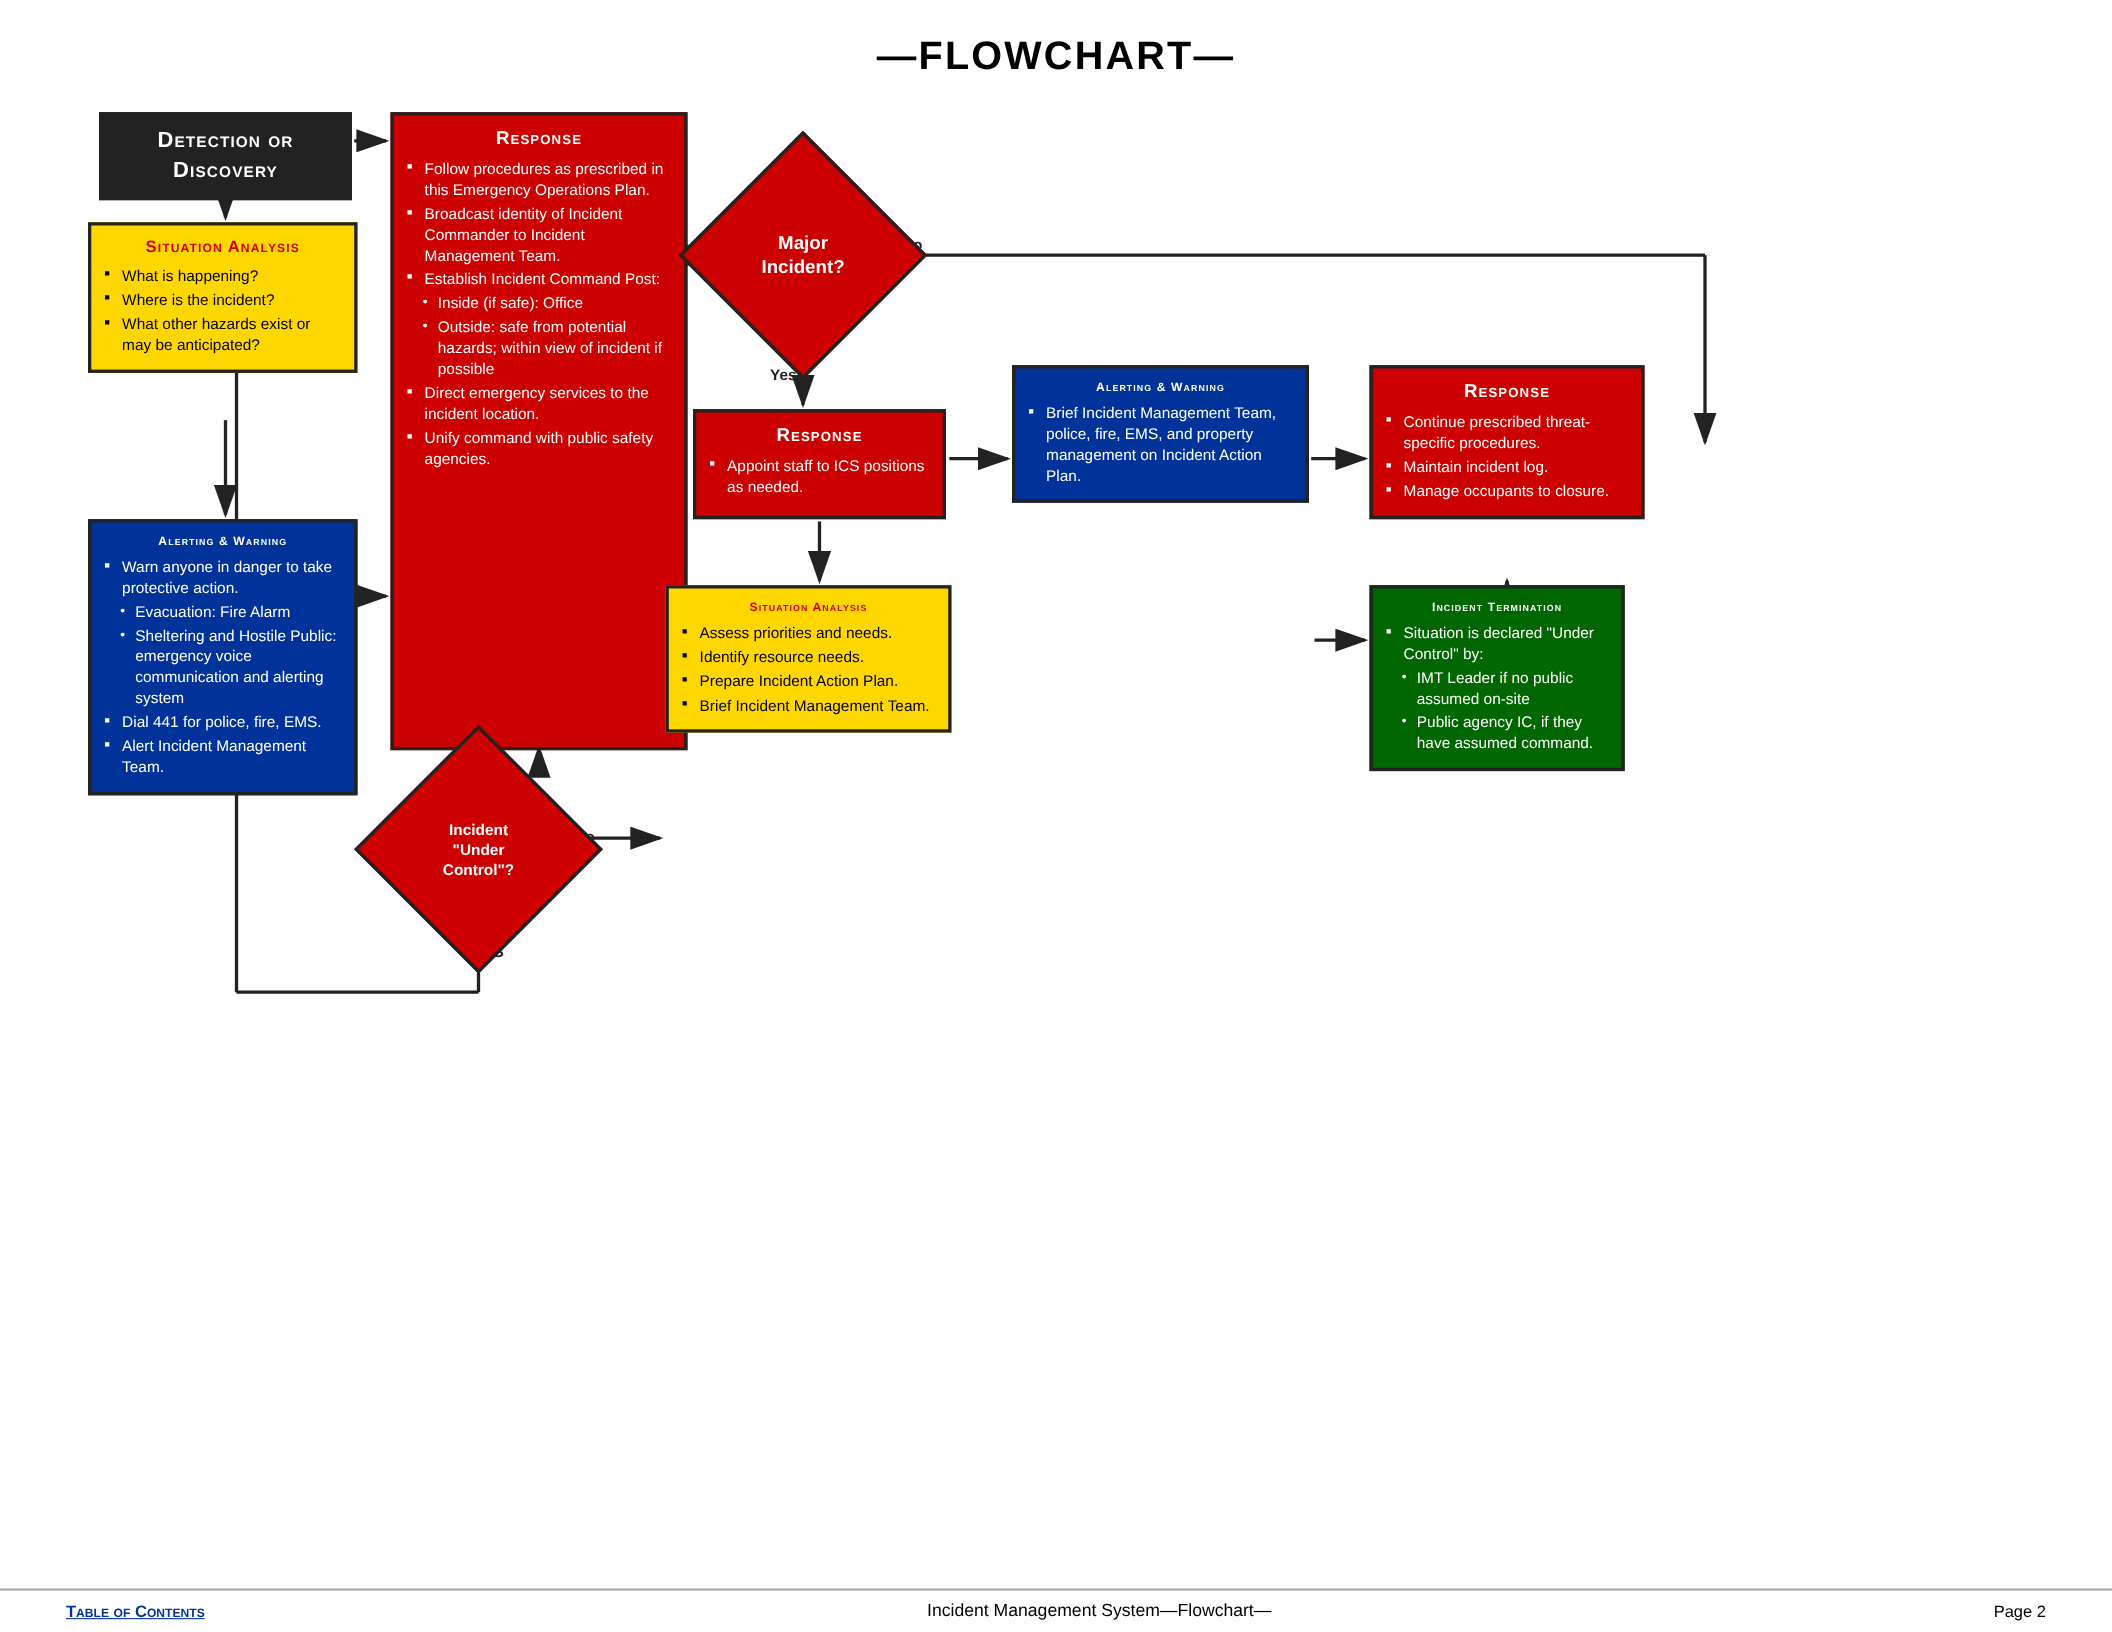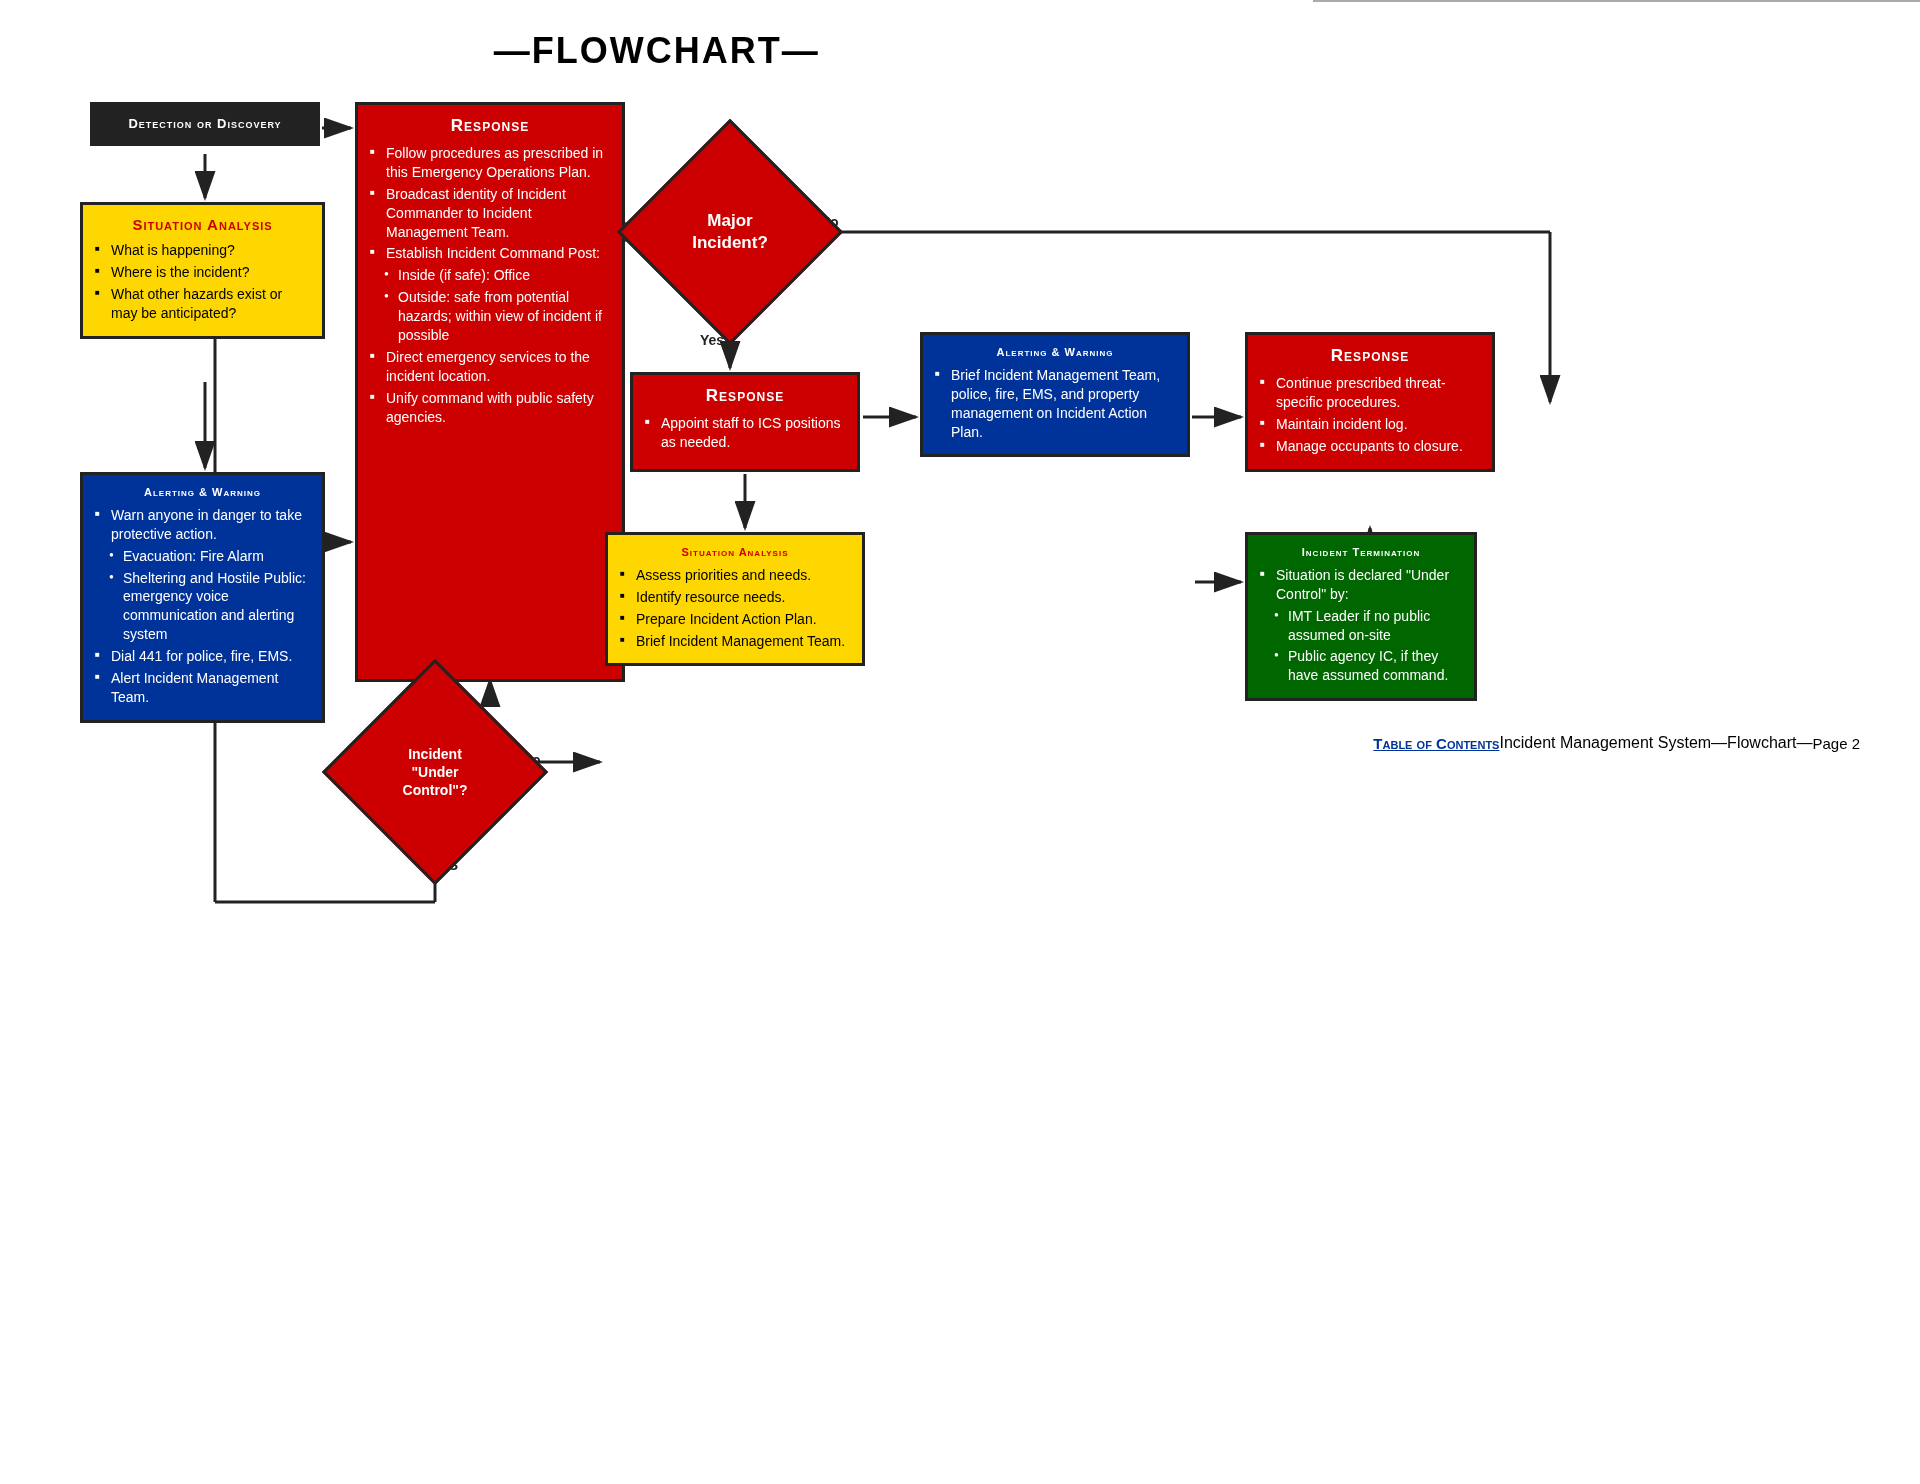--- a/index.html
+++ b/index.html
@@ -8,21 +8,21 @@
       background: #fff;
       width: 1920px;
       min-height: 1484px;
       position: relative;
     }
     .page-container {
       width: 1920px;
       min-height: 1484px;
       background: #fff;
       display: flex;
-      flex-direction: row;
+      flex-direction: column;
     }
     .main-content {
       flex: 1;
       padding: 30px 60px 20px 60px;
     }
     .page-title {
       text-align: center;
       font-size: 36px;
       font-weight: bold;
       margin-bottom: 30px;
@@ -83,21 +83,21 @@
       background: #222;
       border-color: #222;
       color: #fff;
       left: 30px;
       top: 0px;
       width: 230px;
       text-align: center;
     }
     .detection-box .box-title {
       color: #fff;
-      font-size: 13px;
+      font-size: 20px;
       margin-bottom: 0;
     }
 
     
     .situation-left {
       background: #FFD700;
       border-color: #222;
       left: 20px;
       top: 100px;
       width: 245px;

